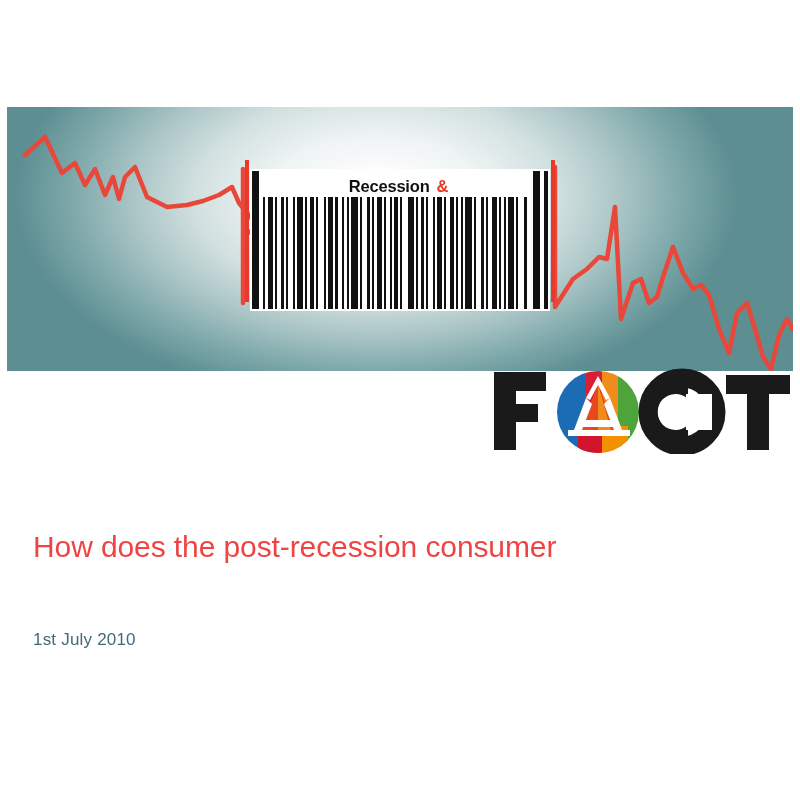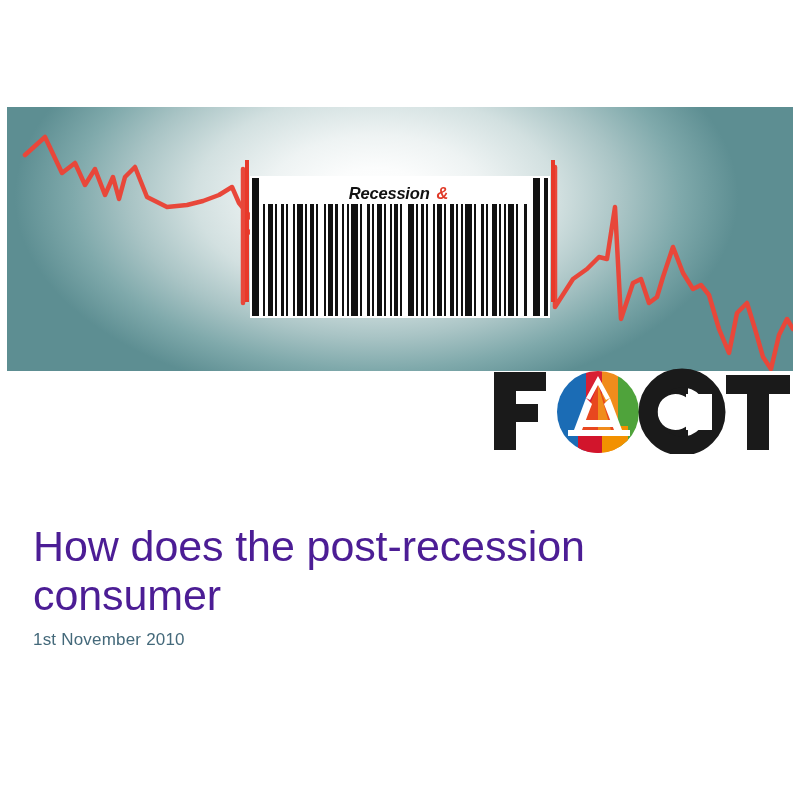--- a/index.html
+++ b/index.html
@@ -59,25 +59,24 @@
     width: 4px;
     height: 142px;
     background: #e8392a;
   }
   .barcode-redline.left  { left: 0px; }
   .barcode-redline.right { left: 306px; }
 
   .barcode-inner {
     position: absolute;
     left: 5px;
-    top: 16px;
+    top: 9px;
     width: 300px;
     height: 142px;
     background: #ffffff;
-    font-style: italic;
   }
   .barcode-title {
     position: absolute;
     left: 0;
     top: 4px;
     width: 300px;
     height: 26px;
     display: flex;
     align-items: center;
     justify-content: center;
@@ -150,24 +149,24 @@
     white-space: nowrap;
   }
 
   
   .headline {
     position: absolute;
     left: 33px;
     top: 522px;
     width: 730px;
     font-family: "Liberation Sans", sans-serif;
-    font-size: 43px;
+    font-size: 30px;
     line-height: 49px;
     font-weight: normal;
-    color: #4c1d95;
+    color: #ef4444;
     letter-spacing: -0.1px;
   }
   .headline .ln { display: block; }
 
   .dateline {
     position: absolute;
     left: 33px;
     top: 630px;
     font-family: "Liberation Sans", sans-serif;
     font-size: 17px;
@@ -302,15 +301,15 @@
         <rect x="257" y="7" width="22" height="75" fill="#1a1a1a"></rect>
       </g>
     </svg>
 
   </div>
 
   <div class="headline">
     <span class="ln">How does the post-recession consumer</span>
   </div>
 
-  <div class="dateline">1st November 2010</div>
+  <div class="dateline">1st July 2010</div>
 
 </div>
 
 </body></html>

